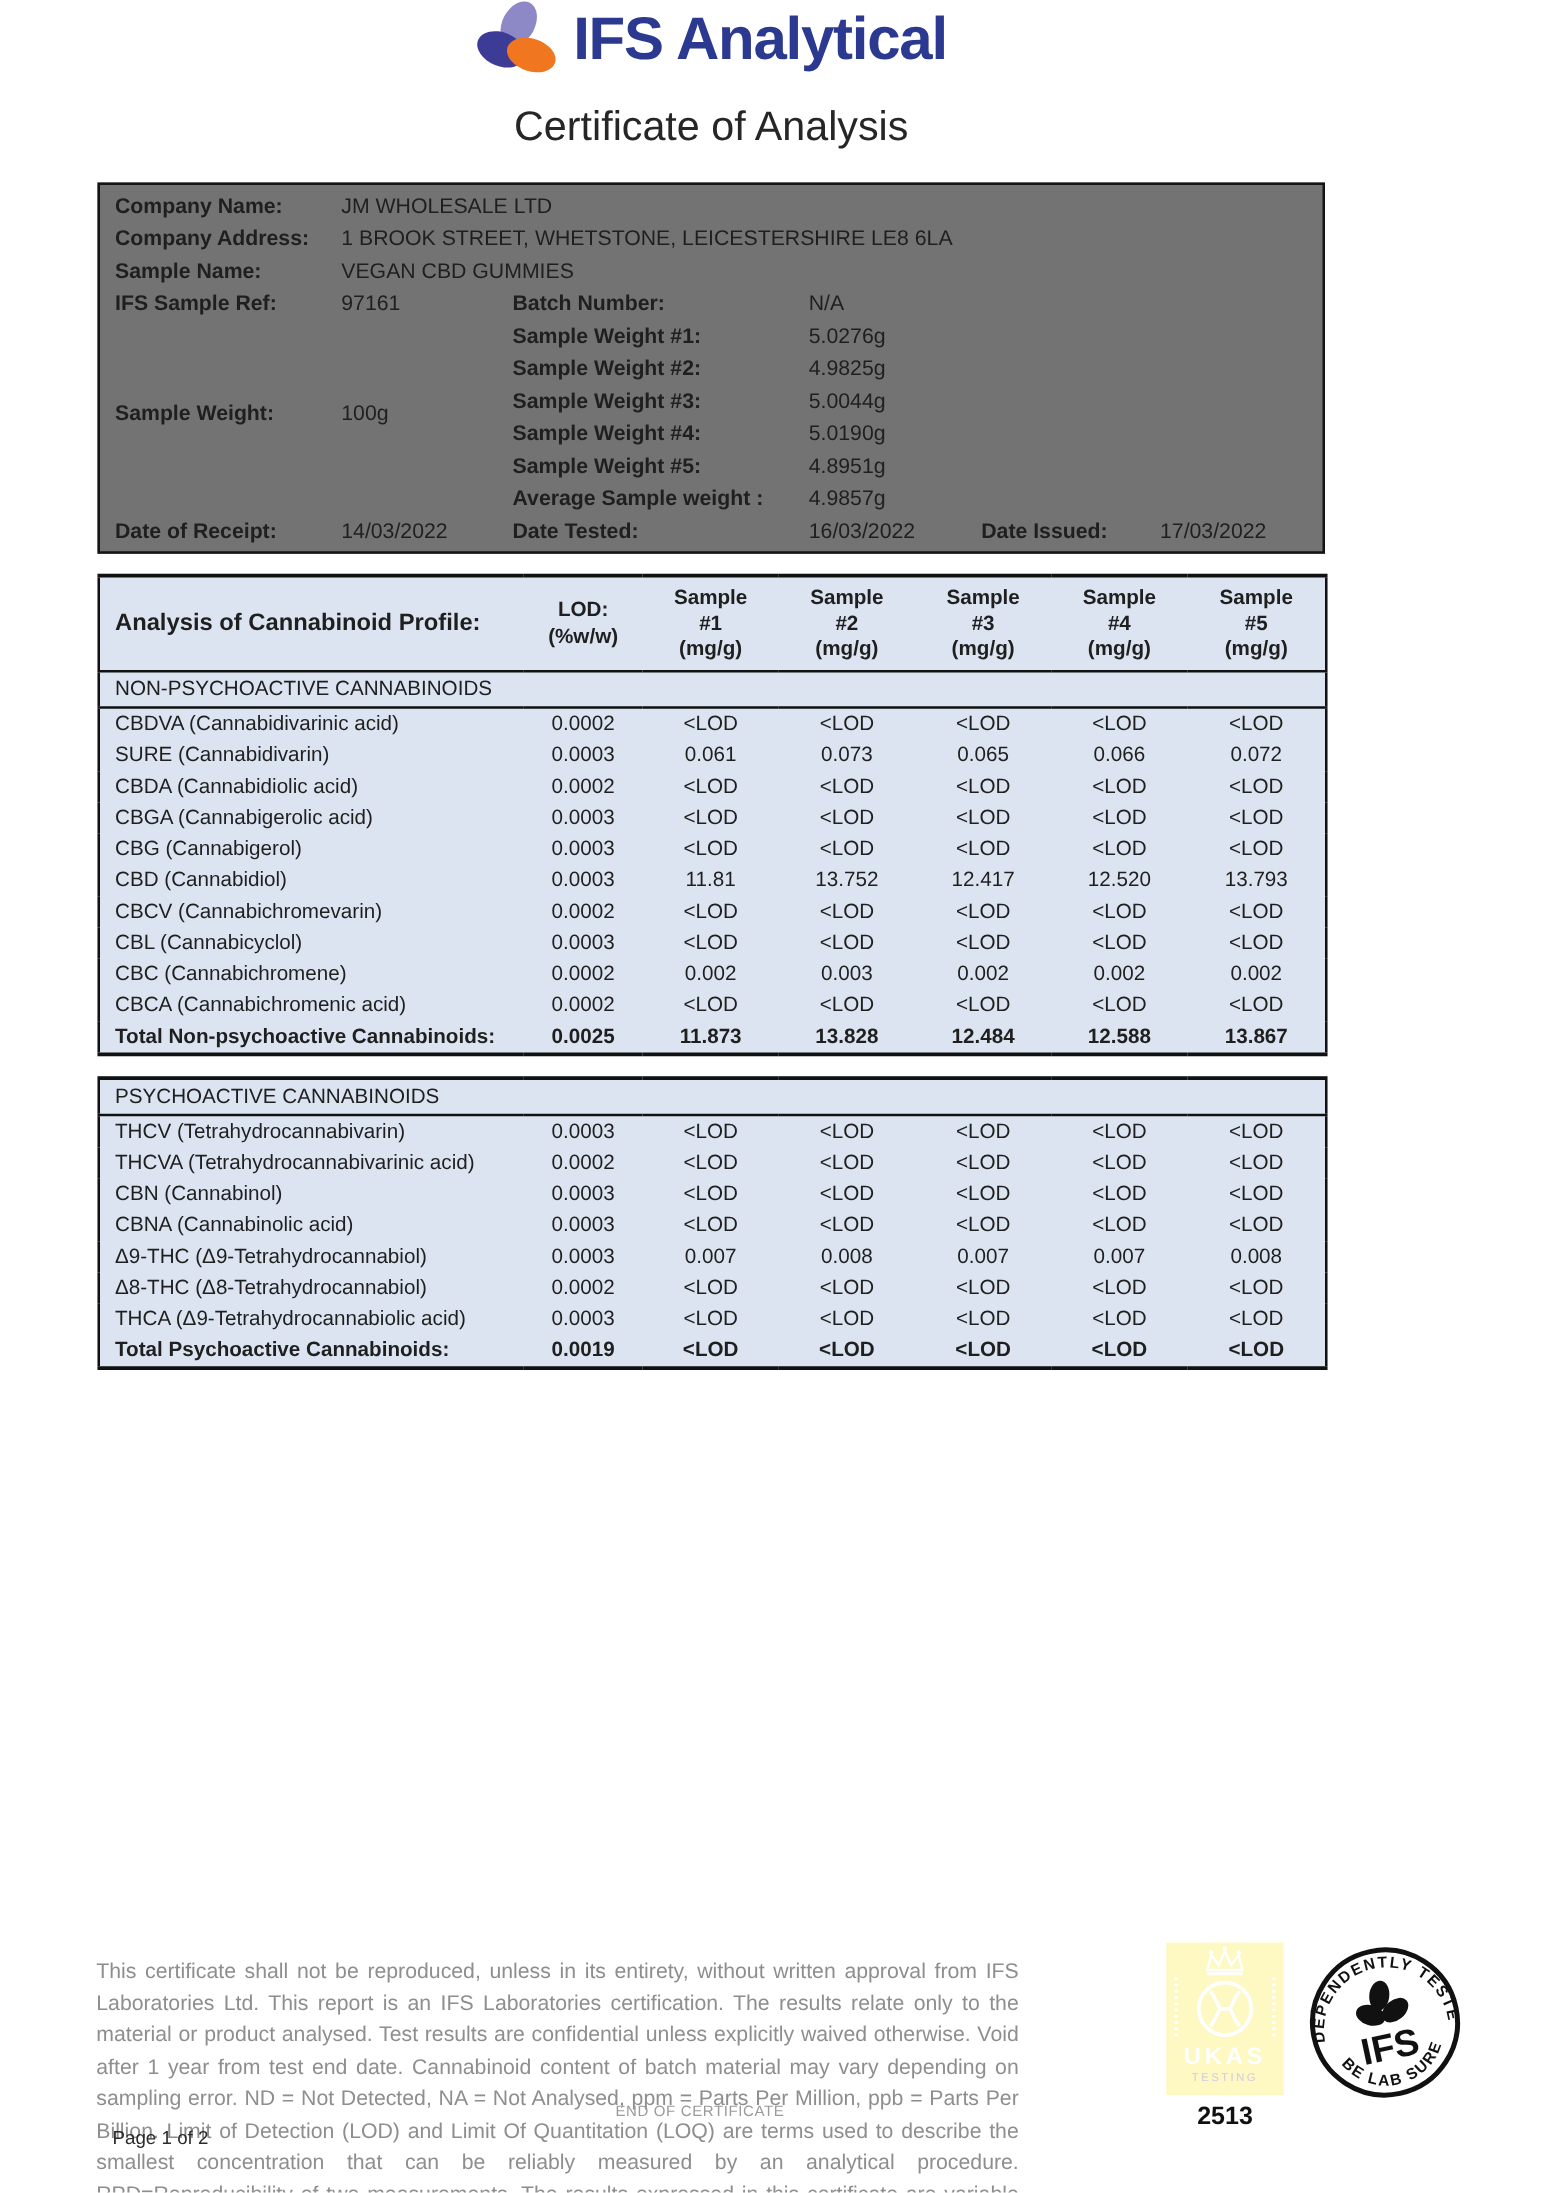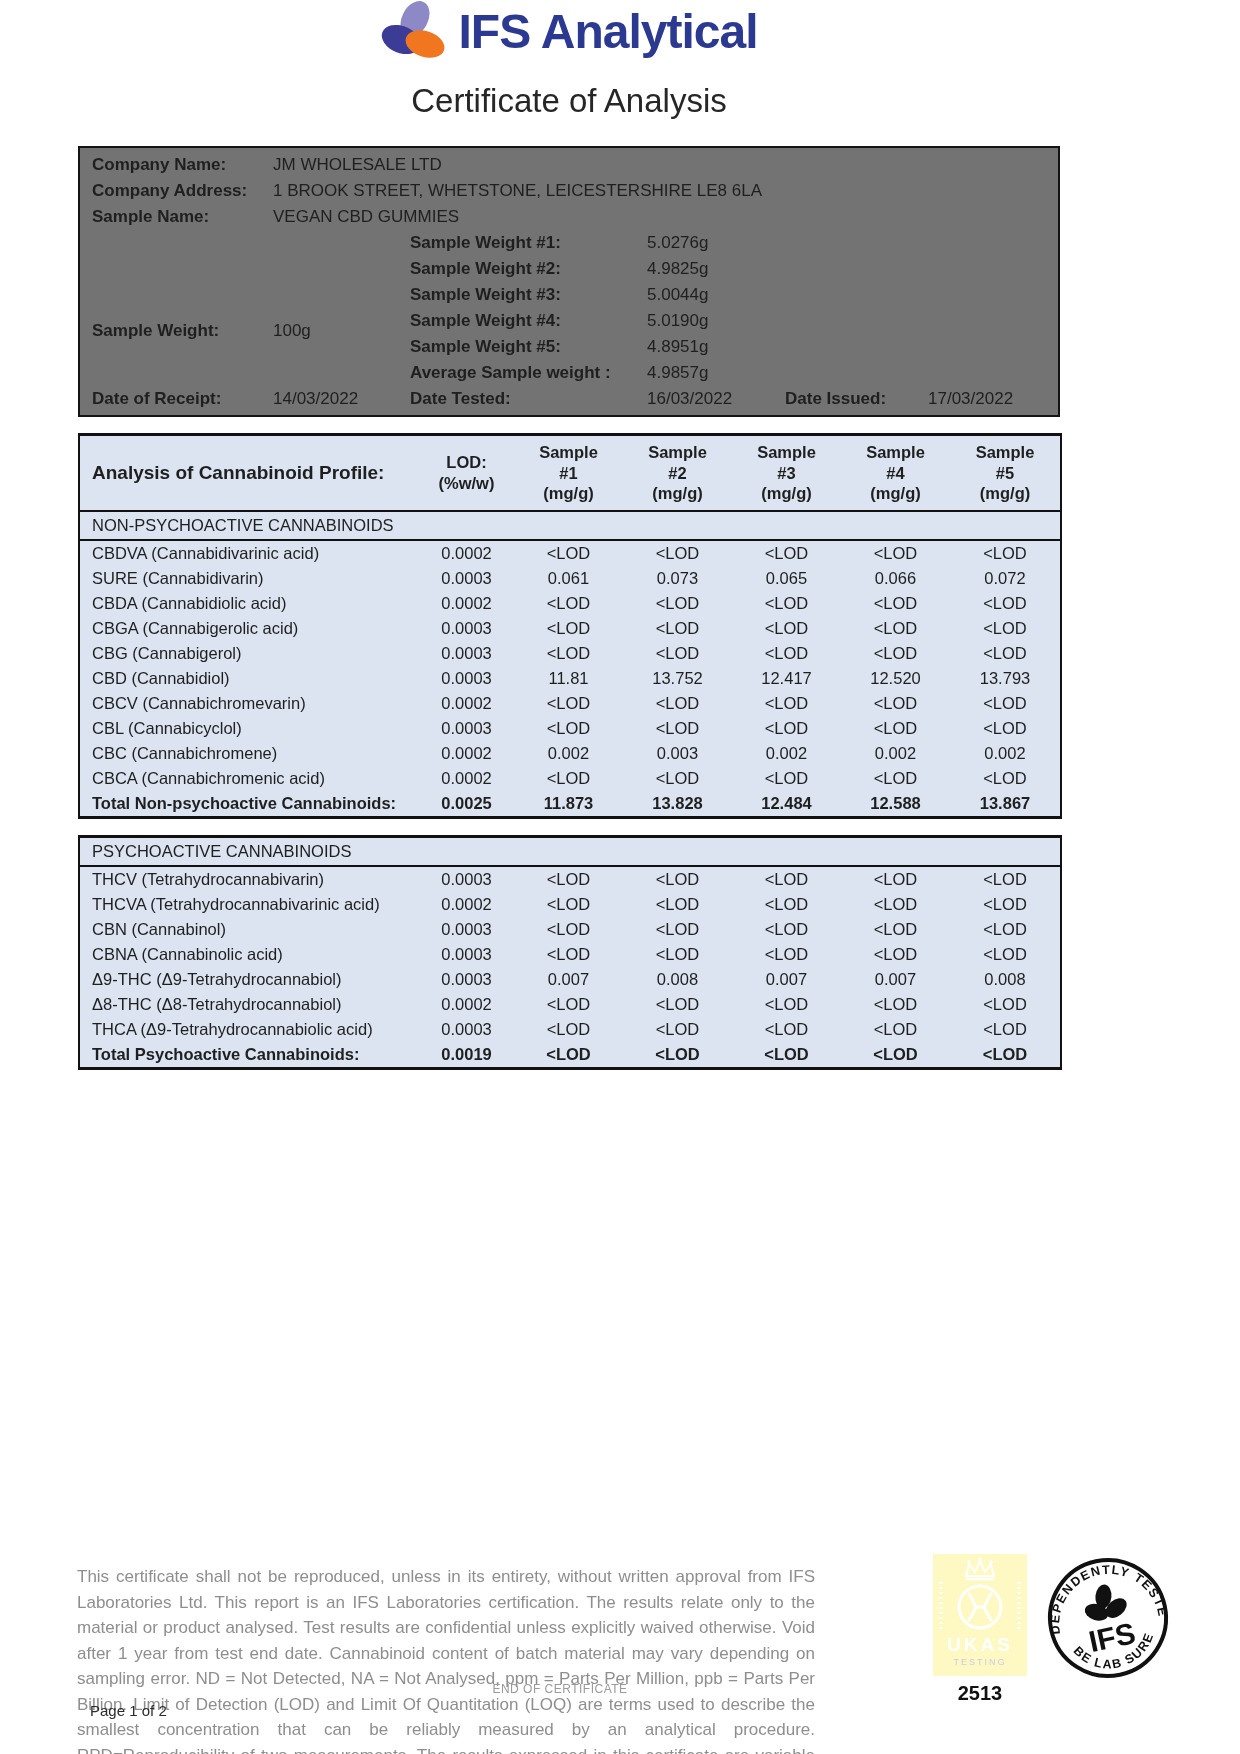--- a/index.html
+++ b/index.html
@@ -93,20 +93,26 @@
       <span class="ic c1">Company Name:</span>
       <span class="ic c6">JM WHOLESALE LTD</span>
     </div>
     <div class="info-row">
       <span class="ic c1">Company Address:</span>
       <span class="ic c6">1 BROOK STREET, WHETSTONE, LEICESTERSHIRE LE8 6LA</span>
     </div>
     <div class="info-row">
       <span class="ic c1">Sample Name:</span>
       <span class="ic c6">VEGAN CBD GUMMIES</span>
+    </div>
+    <div class="info-row">
+      <span class="ic c1">IFS Sample Ref:</span>
+      <span class="ic c2">97161</span>
+      <span class="ic c3">Batch Number:</span>
+      <span class="ic c4">N/A</span>
     </div>
     <div class="info-row">
       <span class="ic c1"></span>
         <span class="ic c2"></span>
       <span class="ic c3">Sample Weight #1:</span>
       <span class="ic c4">5.0276g</span>
     </div>
     <div class="info-row">
       <span class="ic c1"></span>
         <span class="ic c2"></span>

